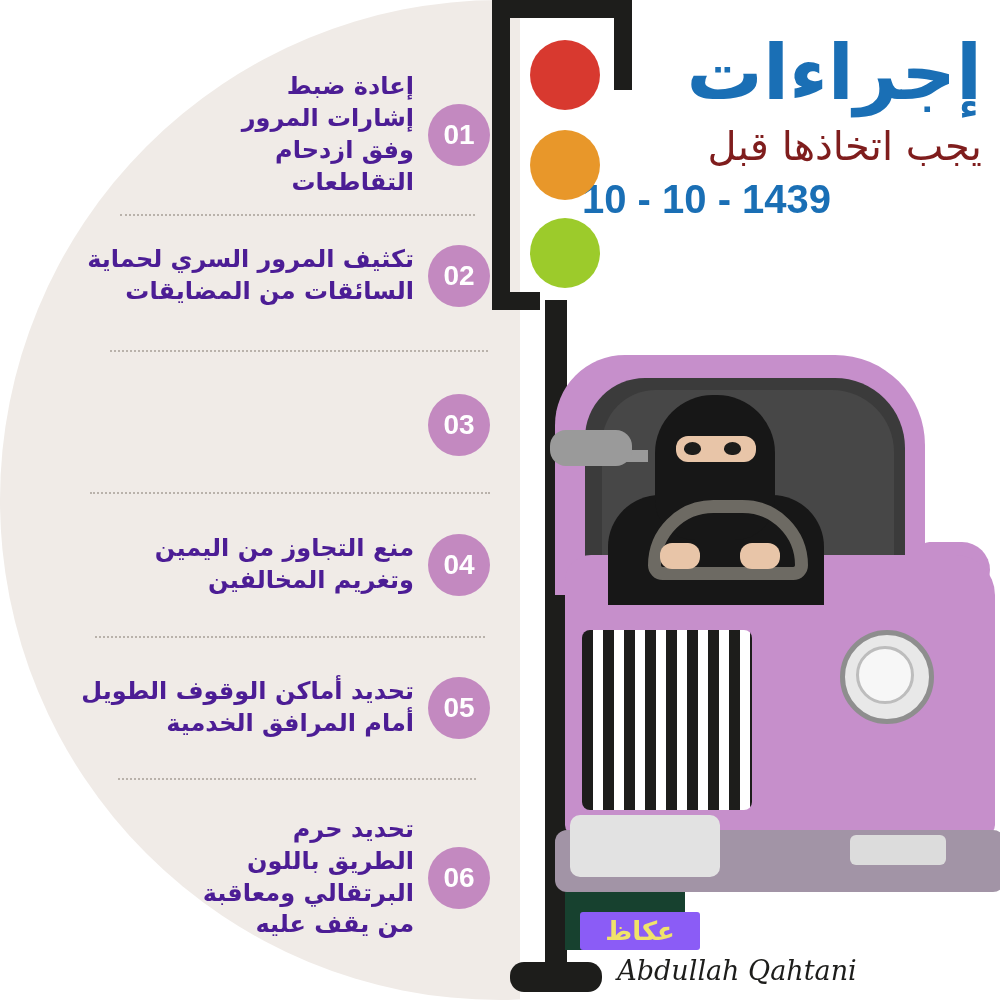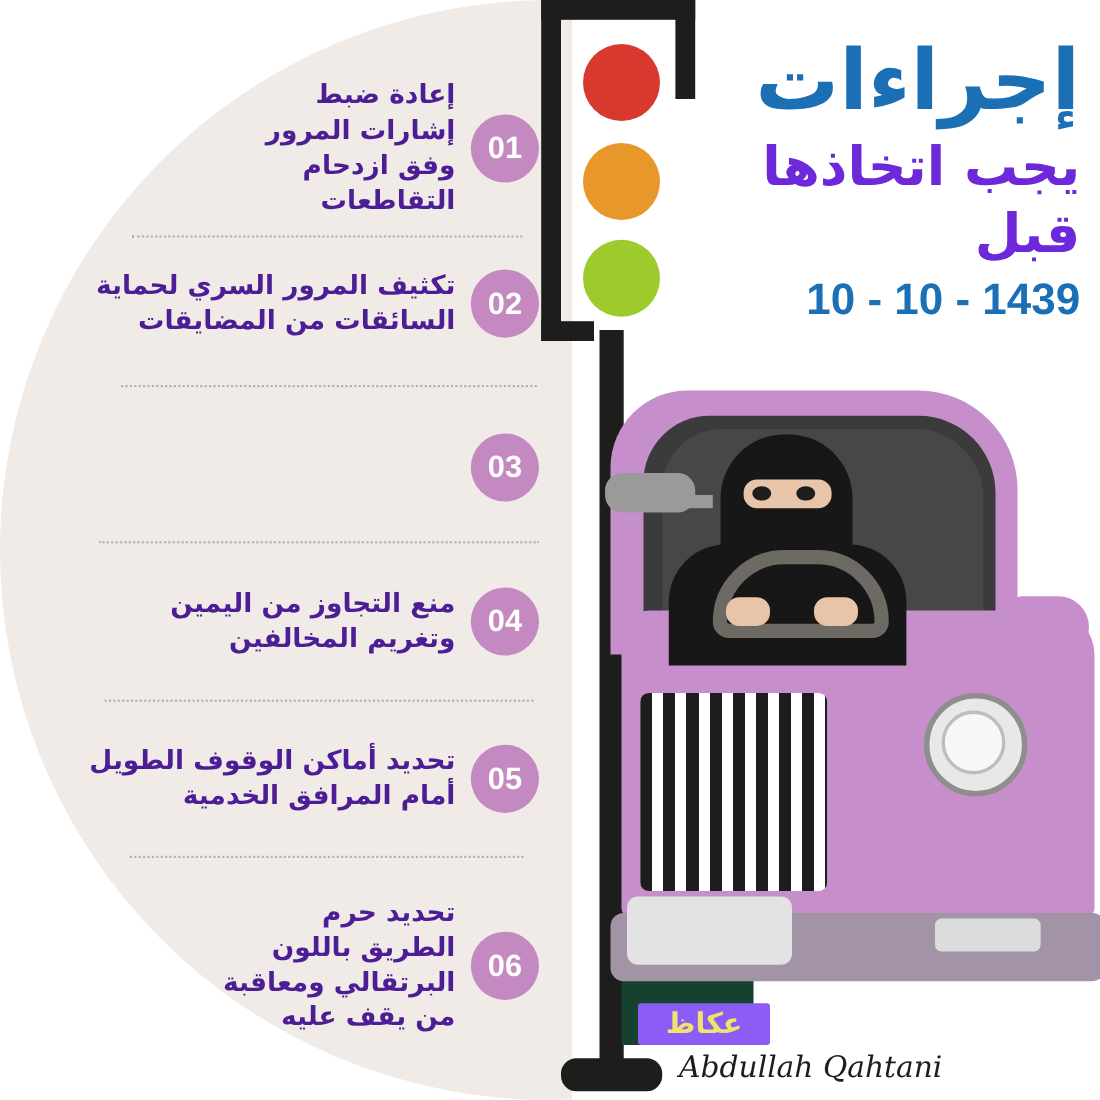--- a/index.html
+++ b/index.html
@@ -91,33 +91,33 @@
     direction: rtl;
   }
   .title-main {
     color: #1a6fb5;
     font-size: 76px;
     font-weight: bold;
     line-height: 1.0;
     letter-spacing: -1px;
   }
   .title-sub {
-    color: #6d28d9;
-    font-size: 49px;
-    font-weight: bold;
+    color: #7f1d1d;
+    font-size: 40px;
+    font-weight: normal;
     line-height: 1.25;
     margin-top: 10px;
   }
   .title-date {
     color: #1a6fb5;
     font-size: 40px;
     font-weight: bold;
     margin-top: 6px;
     direction: ltr;
-    text-align: right;
+    text-align: left;
     font-family: "Liberation Sans", sans-serif;
   }
 
   
   .tl-pole-top {
     position: absolute;
     left: 492px;
     top: 0px;
     width: 18px;
     height: 310px;

